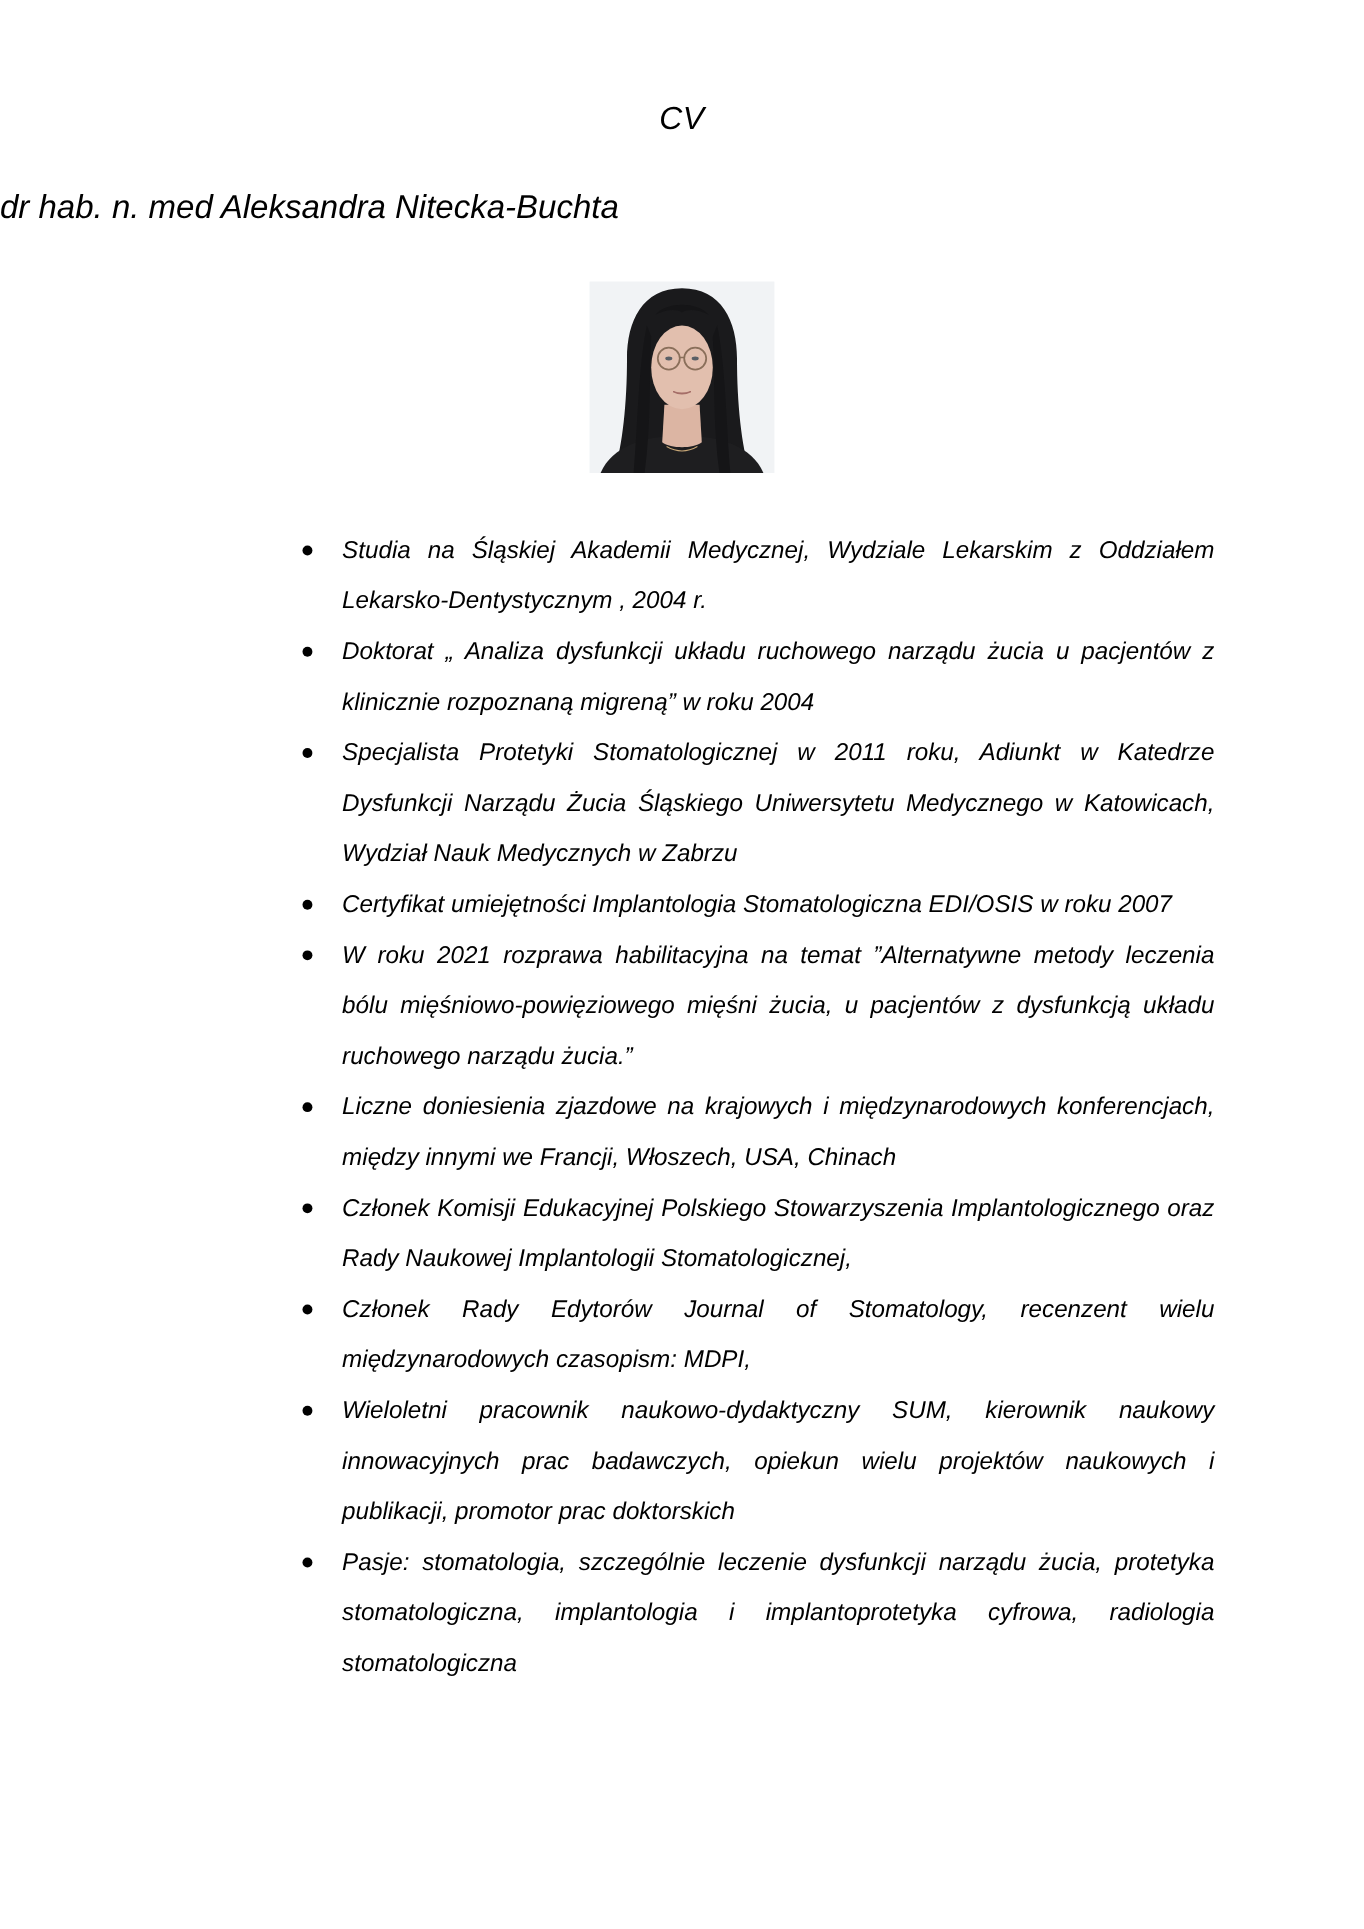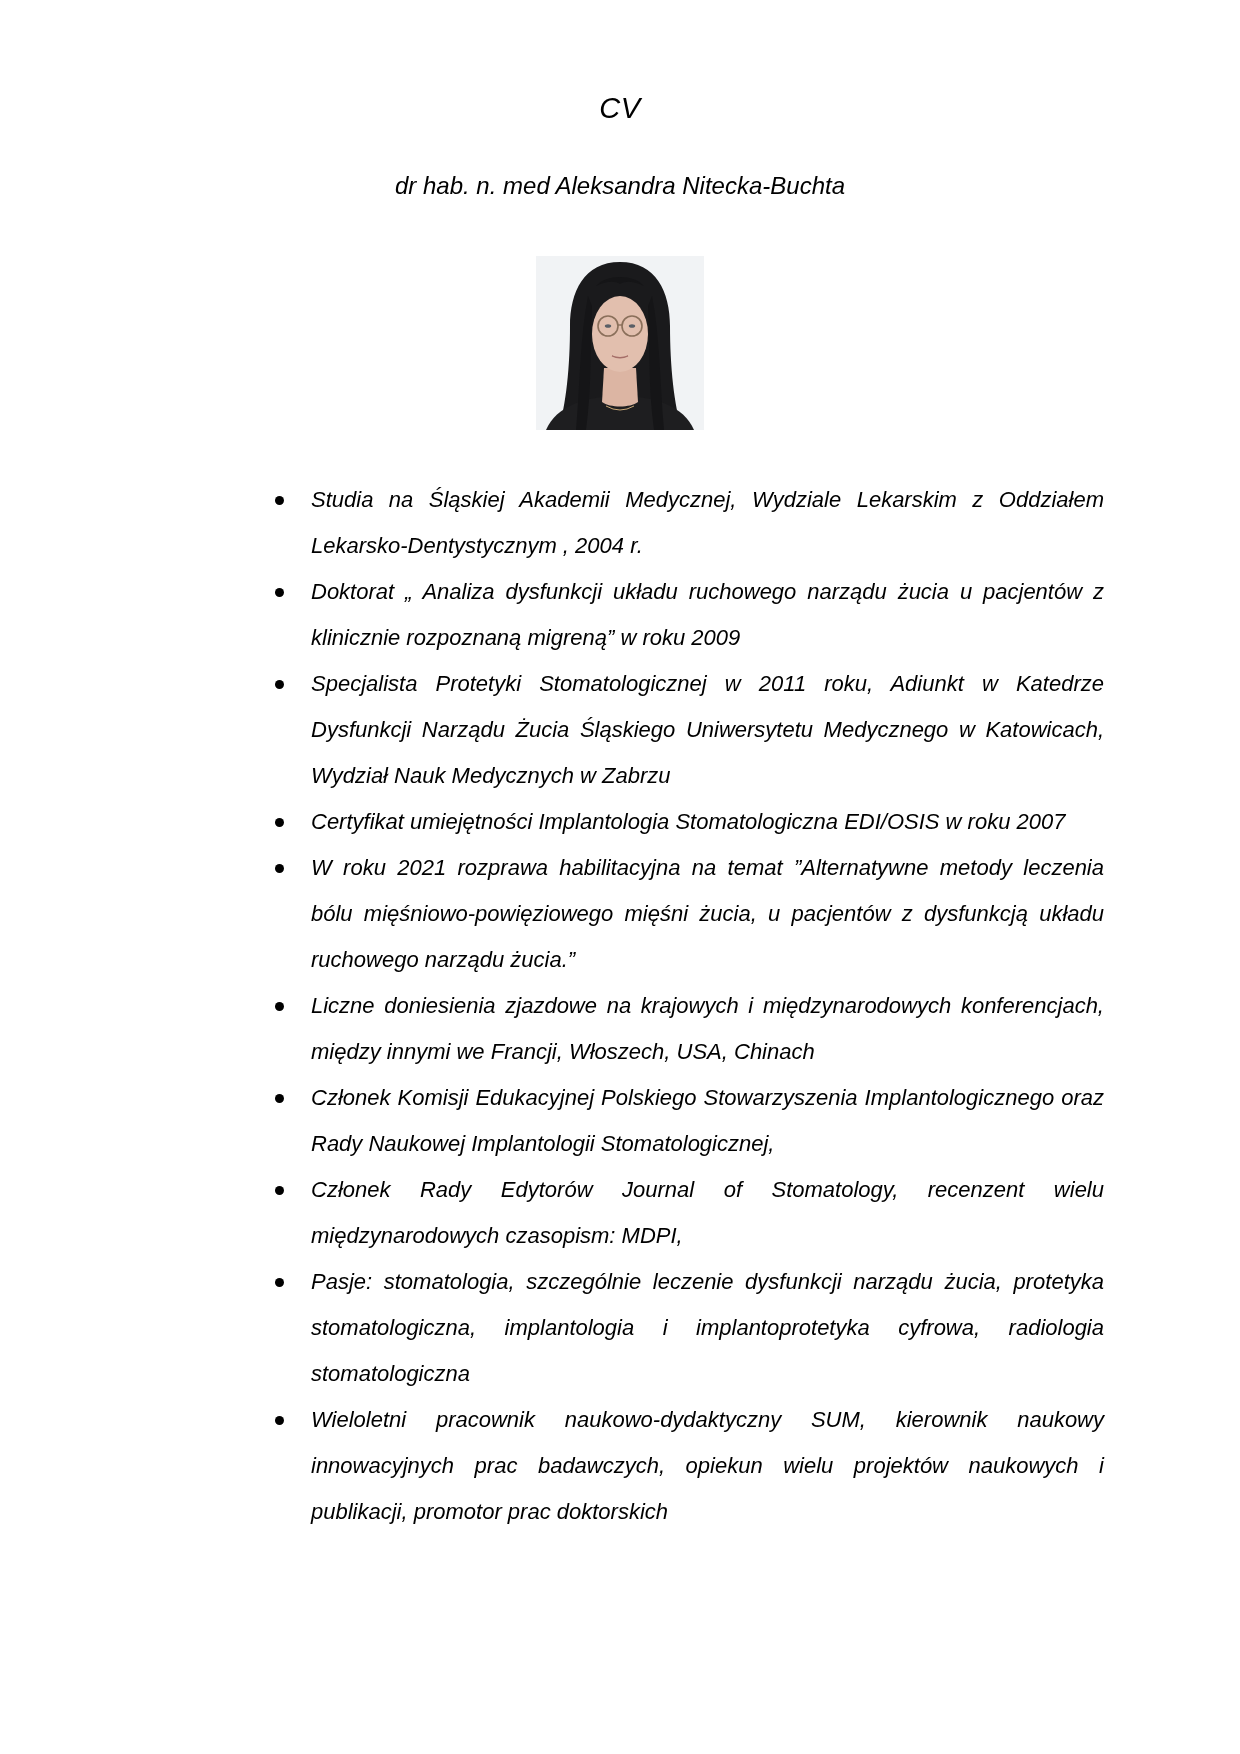--- a/index.html
+++ b/index.html
@@ -29,23 +29,23 @@
       text-align: center;
       font-style: italic;
       font-size: 29px;
       letter-spacing: 0.5px;
     }
     .name-title {
       position: absolute;
       top: 172px;
       left: 0;
       width: 1240px;
-      text-align: center;
+      text-align: left;
       font-style: italic;
-      font-size: 24px;
+      font-size: 30px;
       box-sizing: border-box;
     }
     .photo {
       position: absolute;
       left: 536px;
       top: 256px;
       width: 168px;
       height: 174px;
       background: #f1f3f5;
       overflow: hidden;
@@ -109,23 +109,23 @@
       <ellipse cx="96" cy="70" rx="3.2" ry="1.8" fill="#5a5f66"></ellipse>
 
       <path d="M76 100 Q84 104 92 100 Q84 103 76 100 Z" fill="#b07b74" stroke="#a56e68" stroke-width="1.2"></path>
 
       <path d="M70 150 Q84 158 98 150" fill="none" stroke="#c9a877" stroke-width="1"></path>
     </svg>
   </div>
 
   <ul class="bullets">
     <li><span class="bullet-dot"></span><span>Studia na Śląskiej Akademii Medycznej, Wydziale Lekarskim z Oddziałem Lekarsko-Dentystycznym , 2004 r.</span></li>
-    <li><span class="bullet-dot"></span><span>Doktorat „ Analiza dysfunkcji układu ruchowego narządu żucia u pacjentów z klinicznie rozpoznaną migreną” w roku 2009</span></li>
+    <li><span class="bullet-dot"></span><span>Doktorat „ Analiza dysfunkcji układu ruchowego narządu żucia u pacjentów z klinicznie rozpoznaną migreną” w roku 2004</span></li>
     <li><span class="bullet-dot"></span><span>Specjalista Protetyki Stomatologicznej w 2011 roku, Adiunkt w Katedrze Dysfunkcji Narządu Żucia Śląskiego Uniwersytetu Medycznego w Katowicach, Wydział Nauk Medycznych w Zabrzu</span></li>
     <li><span class="bullet-dot"></span><span>Certyfikat umiejętności  Implantologia Stomatologiczna EDI/OSIS  w roku 2007</span></li>
     <li><span class="bullet-dot"></span><span>W roku 2021 rozprawa habilitacyjna na temat ”Alternatywne metody leczenia bólu mięśniowo-powięziowego mięśni żucia, u pacjentów z dysfunkcją układu ruchowego narządu żucia.”</span></li>
     <li><span class="bullet-dot"></span><span>Liczne doniesienia zjazdowe na krajowych i międzynarodowych konferencjach, między innymi we Francji, Włoszech, USA, Chinach</span></li>
     <li><span class="bullet-dot"></span><span>Członek Komisji Edukacyjnej Polskiego Stowarzyszenia Implantologicznego oraz Rady Naukowej Implantologii Stomatologicznej,</span></li>
     <li><span class="bullet-dot"></span><span>Członek Rady Edytorów Journal of Stomatology, recenzent wielu międzynarodowych czasopism: MDPI,</span></li>
+    <li><span class="bullet-dot"></span><span>Wieloletni pracownik naukowo-dydaktyczny SUM, kierownik naukowy innowacyjnych prac badawczych,  opiekun wielu projektów naukowych i publikacji, promotor prac doktorskich</span></li>
     <li><span class="bullet-dot"></span><span>Pasje: stomatologia, szczególnie leczenie dysfunkcji narządu żucia, protetyka stomatologiczna, implantologia i implantoprotetyka cyfrowa, radiologia stomatologiczna</span></li>
-    <li><span class="bullet-dot"></span><span>Wieloletni pracownik naukowo-dydaktyczny SUM, kierownik naukowy innowacyjnych prac badawczych,  opiekun wielu projektów naukowych i publikacji, promotor prac doktorskich</span></li>
   </ul>
 </div>
 
 </body></html>

